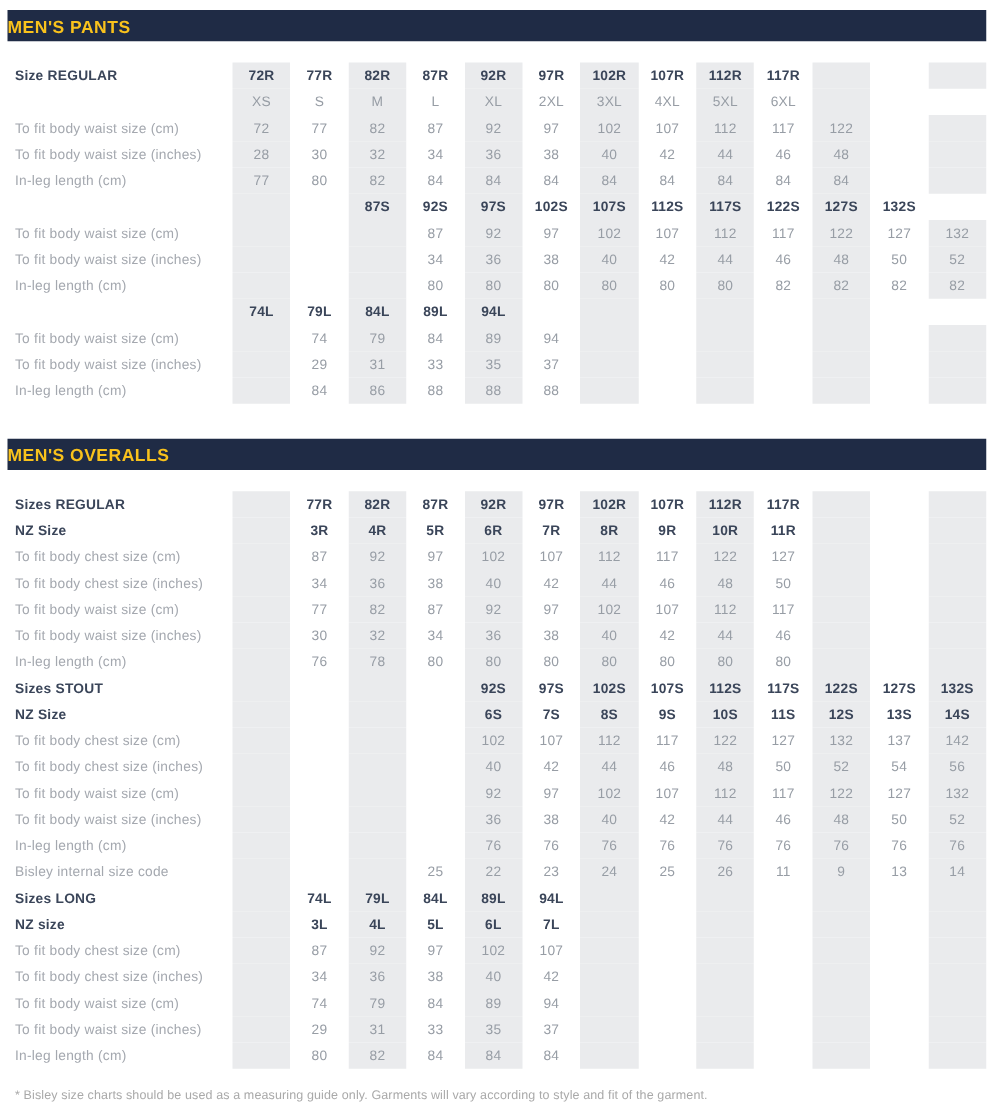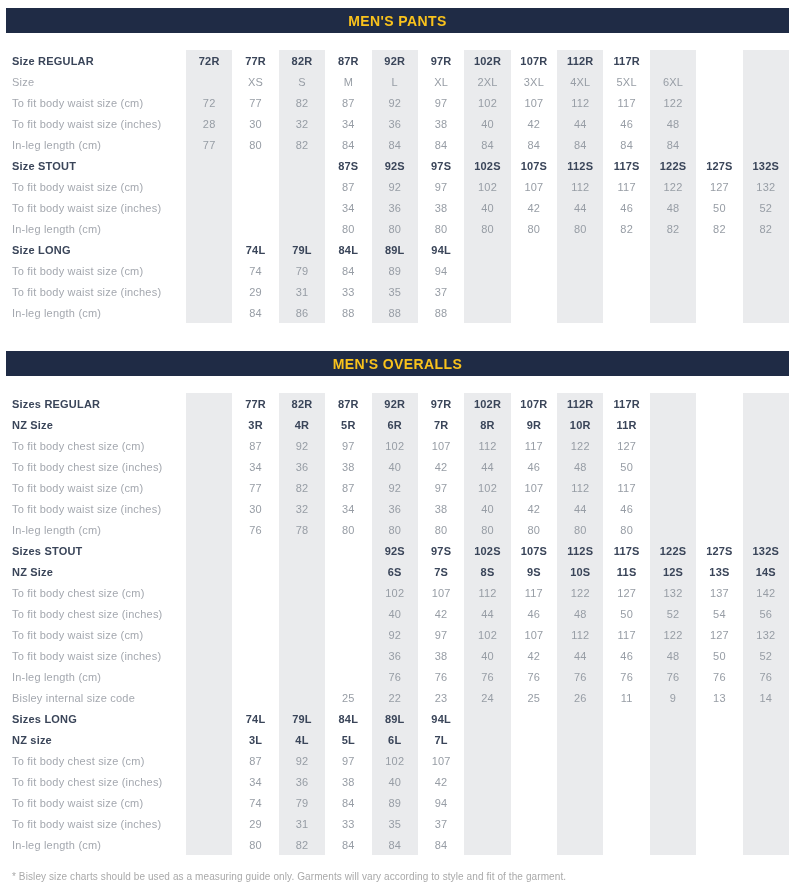--- a/index.html
+++ b/index.html
@@ -3,21 +3,21 @@
 <meta charset="utf-8">
 <style>
   html,body{margin:0;padding:0;background:#ffffff;}
   .page{
     width:795px;height:885px;box-sizing:border-box;padding-top:8px;
     font-family:"Liberation Sans",sans-serif;background:#ffffff;overflow:hidden;
   }
   .chart{margin:0 6px;}
   .chart + .chart{margin-top:28px;}
   .banner{
-    height:25px;background:#1F2B45;display:flex;align-items:center;justify-content:center;
+    height:25px;background:#1F2B45;display:flex;align-items:center;
   }
   .banner span{
     color:#F9C21C;font-weight:bold;font-size:14px;letter-spacing:0.4px;
     font-stretch:condensed;
   }
   .grid{margin-top:17px;}
   .row{
     display:grid;
     grid-template-columns:180px repeat(13,1fr);
     height:21px;
@@ -61,21 +61,20 @@
             <div class="cell">97R</div>
             <div class="cell">102R</div>
             <div class="cell">107R</div>
             <div class="cell">112R</div>
             <div class="cell">117R</div>
             <div class="cell"></div>
             <div class="cell"></div>
             <div class="cell"></div>
           </div>
           <div class="row data">
-            <div class="label">Size</div>
             <div class="cell"></div>
             <div class="cell">XS</div>
             <div class="cell">S</div>
             <div class="cell">M</div>
             <div class="cell">L</div>
             <div class="cell">XL</div>
             <div class="cell">2XL</div>
             <div class="cell">3XL</div>
             <div class="cell">4XL</div>
             <div class="cell">5XL</div>
@@ -125,21 +124,20 @@
             <div class="cell">84</div>
             <div class="cell">84</div>
             <div class="cell">84</div>
             <div class="cell">84</div>
             <div class="cell">84</div>
             <div class="cell">84</div>
             <div class="cell"></div>
             <div class="cell"></div>
           </div>
           <div class="row header">
-            <div class="label">Size STOUT</div>
             <div class="cell"></div>
             <div class="cell"></div>
             <div class="cell"></div>
             <div class="cell">87S</div>
             <div class="cell">92S</div>
             <div class="cell">97S</div>
             <div class="cell">102S</div>
             <div class="cell">107S</div>
             <div class="cell">112S</div>
             <div class="cell">117S</div>
@@ -189,21 +187,20 @@
             <div class="cell">80</div>
             <div class="cell">80</div>
             <div class="cell">80</div>
             <div class="cell">80</div>
             <div class="cell">82</div>
             <div class="cell">82</div>
             <div class="cell">82</div>
             <div class="cell">82</div>
           </div>
           <div class="row header">
-            <div class="label">Size LONG</div>
             <div class="cell"></div>
             <div class="cell">74L</div>
             <div class="cell">79L</div>
             <div class="cell">84L</div>
             <div class="cell">89L</div>
             <div class="cell">94L</div>
             <div class="cell"></div>
             <div class="cell"></div>
             <div class="cell"></div>
             <div class="cell"></div>

